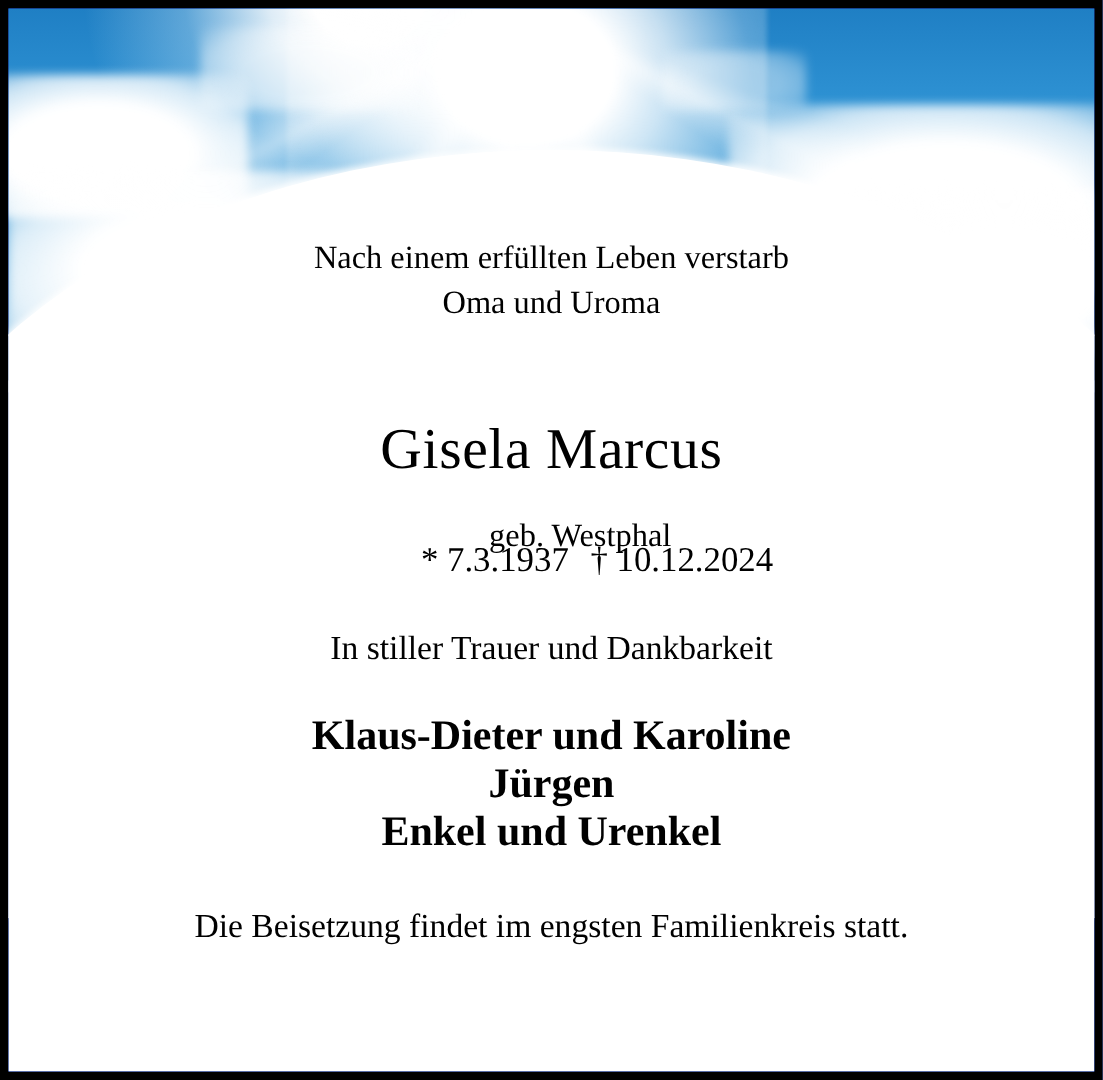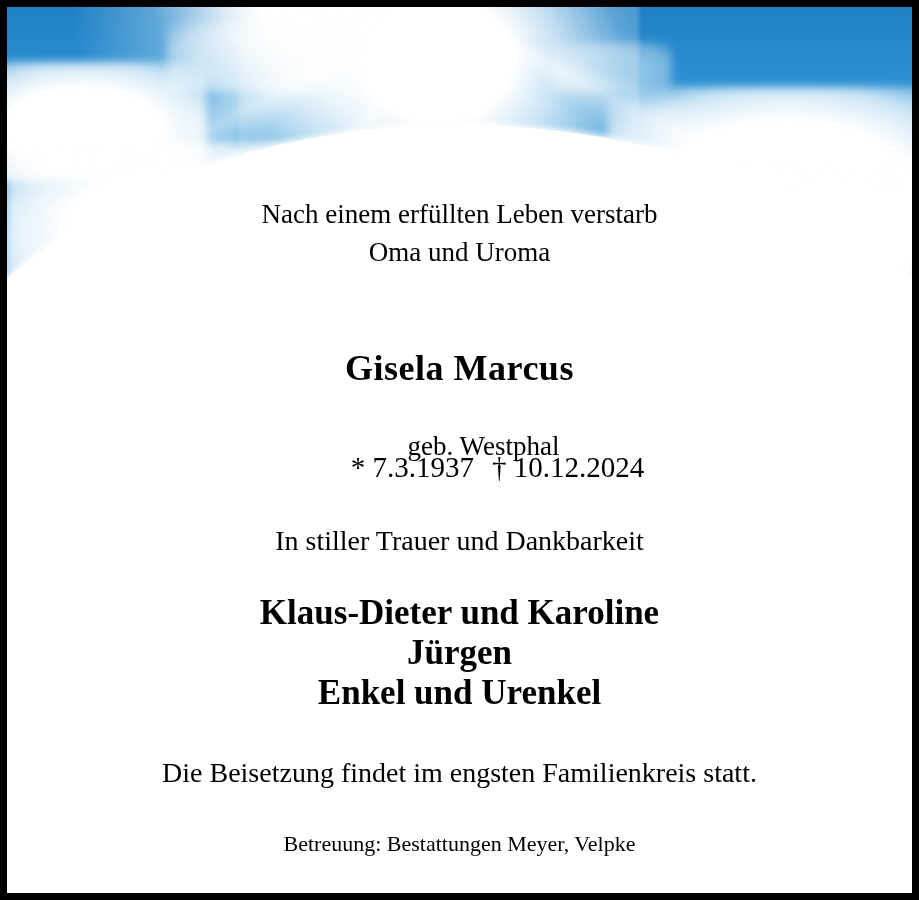--- a/index.html
+++ b/index.html
@@ -127,22 +127,22 @@
     width: 100%;
     font-size: 27px;
     line-height: 38px;
   }
   .intro div { white-space: nowrap; }
 
   .name {
     position: absolute;
     top: 340px;
     width: 100%;
-    font-size: 36px;
-    font-weight: bold;
+    font-size: 48px;
+    font-weight: normal;
     letter-spacing: .5px;
   }
   .maiden {
     position: absolute;
     top: 424px;
     width: 100%;
     font-size: 27px;
     margin-left: 24px;
   }
   .dates {
@@ -217,16 +217,15 @@
 
     <div class="mourning-intro">In stiller Trauer und Dankbarkeit</div>
 
     <div class="mourners">
       <div>Klaus-Dieter und Karoline</div>
       <div>Jürgen</div>
       <div>Enkel und Urenkel</div>
     </div>
 
     <div class="funeral">Die Beisetzung findet im engsten Familienkreis statt.</div>
-    <div class="care">Betreuung: Bestattungen Meyer, Velpke</div>
 
   </div>
 </div>
 
 </body></html>

